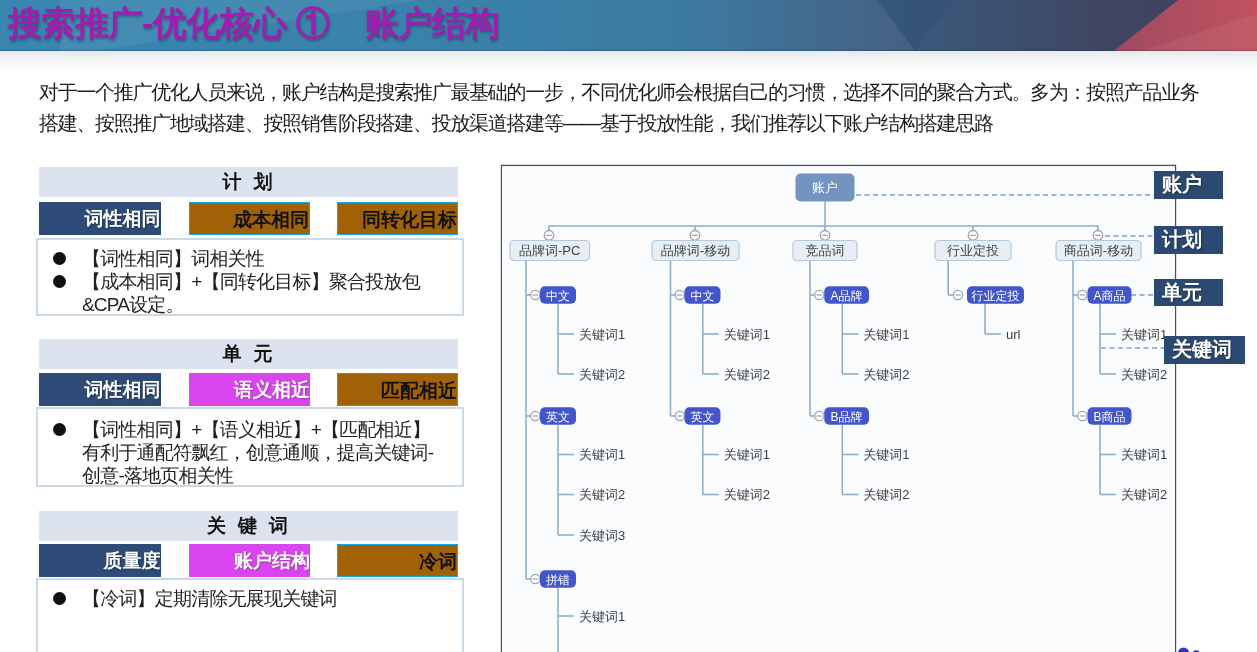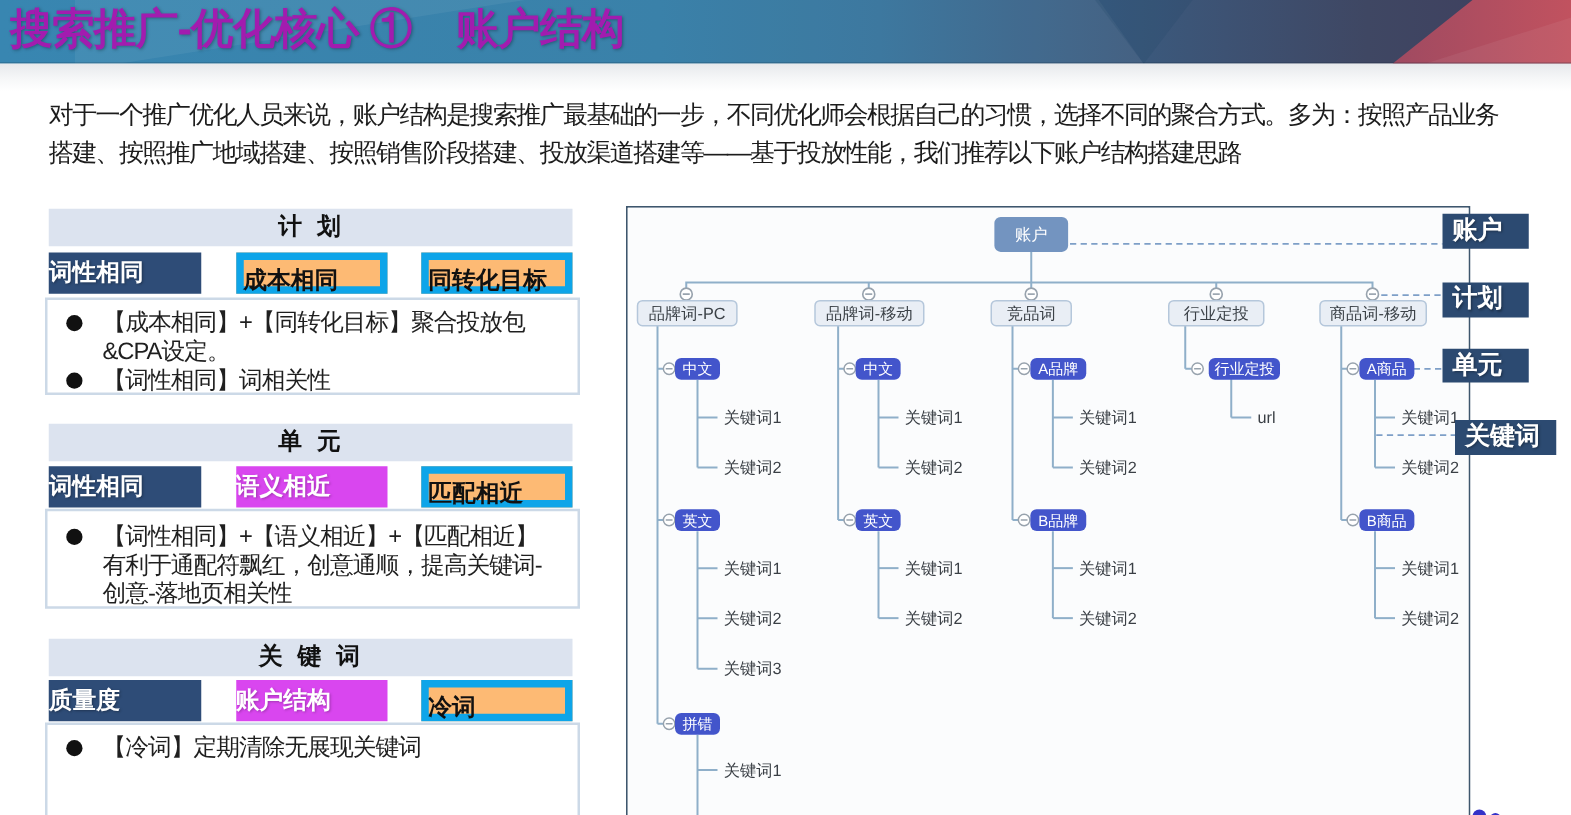--- a/index.html
+++ b/index.html
@@ -2,24 +2,24 @@
 <html lang="zh"><head>
 <meta charset="utf-8">
 <style>
 html,body{margin:0;padding:0}
 body{width:1257px;height:652px;position:relative;overflow:hidden;background:#ffffff;font-family:"Liberation Sans",sans-serif}
 .abs{position:absolute}
 #title{left:8px;top:0;height:51px;line-height:46px;color:#a21caf;font-weight:bold;font-size:34px;letter-spacing:-0.5px;white-space:nowrap;text-shadow:1px 1.5px 2.5px rgba(0,0,0,0.3)}
 #strip{left:0;top:51px;width:1257px;height:22px;background:linear-gradient(#e7e9ec,#f6f7f8 55%,#ffffff)}
 #para{left:39px;top:77px;width:1180px;font-size:20px;font-weight:normal;color:#1c1c1c;letter-spacing:-1.3px;line-height:31px}
 .secbar{left:39px;width:419px;height:30px;background:#dce3ef;color:#111;font-size:19px;font-weight:bold;text-align:center;line-height:30px;letter-spacing:12px;text-indent:10px}
-.tab{width:121.5px;height:33px;font-size:19px;font-weight:bold;text-align:left;line-height:33px;box-sizing:border-box}
+.tab{width:121.5px;height:33px;font-size:19px;font-weight:bold;text-align:right;line-height:33px;box-sizing:border-box}
 .tdark{background:#2e4c77;color:#fff;text-shadow:1px 1px 2px rgba(0,0,0,0.3)}
 .tmed{background:#d946ef;color:#fff;text-shadow:1px 1px 2px rgba(0,0,0,0.25)}
-.twhite{background:#fdba74;color:#111;border:6px solid #0ea5e9}
+.twhite{background:#a16207;color:#111;border:1px solid #0ea5e9}
 .bbox{left:35.5px;width:428px;background:#fff;border:2px solid #ccd9e7;box-sizing:border-box}
 .bi{position:relative;padding-left:44.5px;font-size:19px;letter-spacing:-0.8px;line-height:23.3px;color:#1f1f1f}
 .dot{position:absolute;left:15px;width:13px;height:13px;border-radius:50%;background:#111}
 .lab{background:#2c4a71;color:#fff;font-weight:bold;font-size:20px;line-height:27.5px;padding-left:8px;box-sizing:border-box;text-shadow:1px 1px 2px rgba(0,0,0,0.35)}
 .g{background:#9b9b9b}
 </style>
 </head>
 <body>
 <svg class="abs" style="left:0;top:0" width="1257" height="51" viewBox="0 0 1257 51">
  <defs>
@@ -47,22 +47,22 @@
 </svg>
 <div class="abs" id="title">搜索推广-优化核心 ①&nbsp;&nbsp;&nbsp;&nbsp;账户结构</div>
 <div class="abs" id="strip"></div>
 <div class="abs" id="para">对于一个推广优化人员来说，账户结构是搜索推广最基础的一步，不同优化师会根据自己的习惯，选择不同的聚合方式。多为：按照产品业务<br>搭建、按照推广地域搭建、按照销售阶段搭建、投放渠道搭建等——基于投放性能，我们推荐以下账户结构搭建思路</div>
 
 <div class="abs secbar" style="top:167px">计划</div>
 <div class="abs tab tdark" style="left:39px;top:201.5px">词性相同</div>
 <div class="abs tab twhite" style="left:188.5px;top:201.5px">成本相同</div>
 <div class="abs tab twhite" style="left:336.5px;top:201.5px">同转化目标</div>
 <div class="abs bbox" style="top:238px;height:78px;padding-top:6.5px">
+ <div class="bi"><span class="dot" style="top:5px"></span>【词性相同】词相关性</div>
  <div class="bi"><span class="dot" style="top:5px"></span>【成本相同】+【同转化目标】聚合投放包<br>&amp;CPA设定。</div>
- <div class="bi"><span class="dot" style="top:5px"></span>【词性相同】词相关性</div>
 </div>
 
 <div class="abs secbar" style="top:339px">单元</div>
 <div class="abs tab tdark" style="left:39px;top:372.5px">词性相同</div>
 <div class="abs tab tmed" style="left:188.5px;top:372.5px">语义相近</div>
 <div class="abs tab twhite" style="left:336.5px;top:372.5px">匹配相近</div>
 <div class="abs bbox" style="top:406.5px;height:80px;padding-top:9px">
  <div class="bi"><span class="dot" style="top:5px"></span>【词性相同】+【语义相近】+【匹配相近】<br>有利于通配符飘红，创意通顺，提高关键词-<br>创意-落地页相关性</div>
 </div>
 

